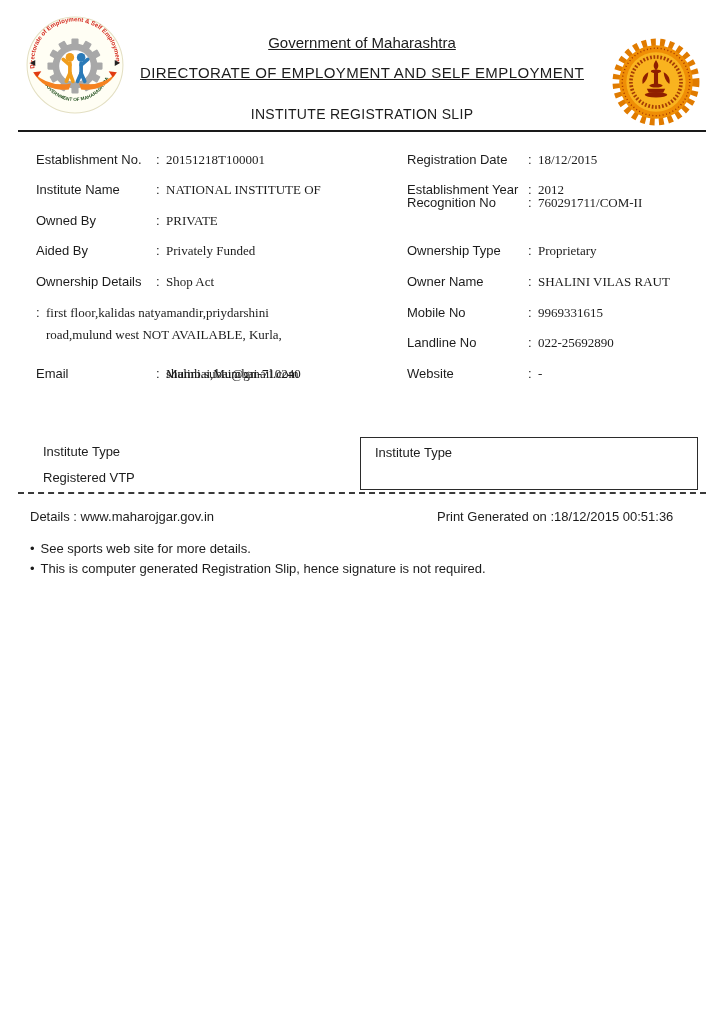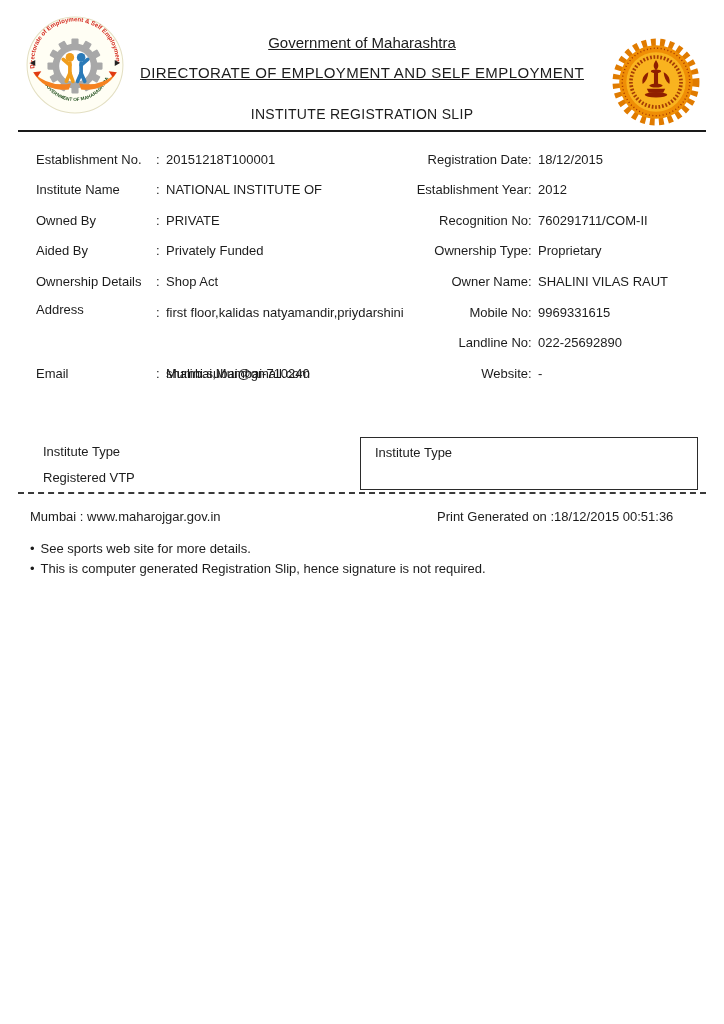--- a/index.html
+++ b/index.html
@@ -12,23 +12,23 @@
   .hdr-gov{top:34px;font-size:15px;text-decoration:underline;}
   .hdr-dir{top:64px;font-size:15px;letter-spacing:.4px;text-decoration:underline;}
   .hdr-slip{top:106px;font-size:14px;letter-spacing:.3px;}
   .hrule{position:absolute;top:130px;left:18px;width:688px;height:2px;background:#1a1a1a;}
   .logo-left{position:absolute;left:24px;top:12px;width:102px;height:102px;}
   .logo-right{position:absolute;left:610px;top:36px;width:92px;height:92px;}
   
   .row{position:absolute;left:36px;display:flex;font-size:13px;line-height:16px;}
   .row .lbl{width:120px;flex:none;}
   .row .colon{width:10px;flex:none;}
-  .row .val{white-space:nowrap;}
+  .row .val{white-space:nowrap;font-family:Liberation Serif, serif;}
   .row.rcol{left:407px;}
-  .row.rcol .lbl{width:121px;text-align:right;}
+  .row.rcol .lbl{width:121px;}
   .addr-lines div{line-height:22px;white-space:nowrap;}
   .overlap-wrap{position:relative;}
   .overlap{position:absolute;left:0;top:0;white-space:nowrap;}
   
   .it-text{position:absolute;left:43px;font-size:13px;}
   .it-box{position:absolute;left:360px;top:437px;width:338px;height:53px;border:1.5px solid #2b2b2b;box-sizing:border-box;}
   .it-box span{position:absolute;left:14px;top:7px;font-size:13px;}
   .dashed{position:absolute;top:492px;left:18px;width:688px;border-top:2px dashed #3a3a3a;}
   
   .ft{position:absolute;font-size:13px;}
@@ -141,24 +141,24 @@
     <span class="lbl">Aided By</span>
     <span class="colon">:</span>
     <span class="val">Privately Funded</span>
   </div>
   <div class="row" style="top:274px">
     <span class="lbl">Ownership Details</span>
     <span class="colon">:</span>
     <span class="val">Shop Act</span>
   </div>
   <div class="row" style="top:302px">
-    <span class="lbl">Address</span>
     <span class="colon" style="line-height:22px">:</span>
     <span class="val addr-lines">
       <div>first floor,kalidas natyamandir,priydarshini</div>
+      <div>road,mulund west NOT AVAILABLE, Kurla,</div>
     </span>
   </div>
   <div class="row" style="top:366px">
     <span class="lbl">Email</span>
     <span class="colon">:</span>
     <span class="val overlap-wrap">
       <span class="overlap">Mumbai,Mumbai-710240</span>
       <span class="overlap">shalini.subai@gmail.com</span>
     </span>
   </div>
@@ -166,21 +166,21 @@
   <div class="row rcol" style="top:152px">
     <span class="lbl">Registration Date</span>
     <span class="colon">:</span>
     <span class="val">18/12/2015</span>
   </div>
   <div class="row rcol" style="top:182px">
     <span class="lbl">Establishment Year</span>
     <span class="colon">:</span>
     <span class="val">2012</span>
   </div>
-  <div class="row rcol" style="top:213px">
+  <div class="row rcol" style="top:195px">
     <span class="lbl">Recognition No</span>
     <span class="colon">:</span>
     <span class="val">760291711/COM-II</span>
   </div>
   <div class="row rcol" style="top:243px">
     <span class="lbl">Ownership Type</span>
     <span class="colon">:</span>
     <span class="val">Proprietary</span>
   </div>
   <div class="row rcol" style="top:274px">
@@ -205,21 +205,21 @@
   </div>
 
   <div class="it-text" style="top:444px">Institute Type</div>
   <div class="it-text" style="top:470px">Registered VTP</div>
   <div class="it-box">
     <span>Institute Type</span>
   </div>
 
   <div class="dashed"></div>
 
-  <div class="ft" style="left:30px;top:509px">Mumbai : www.maharojgar.gov.in</div>
+  <div class="ft" style="left:30px;top:509px">Details : www.maharojgar.gov.in</div>
   <div class="ft" style="left:437px;top:509px">Print Generated on :18/12/2015 00:51:36</div>
 
   <div class="bullet-line" style="top:541px">
     <span class="b">•</span><span>See sports web site for more details.</span>
   </div>
   <div class="bullet-line" style="top:561px">
     <span class="b">•</span><span>This is computer generated Registration Slip, hence signature is not required.</span>
   </div>
 
 </div>

